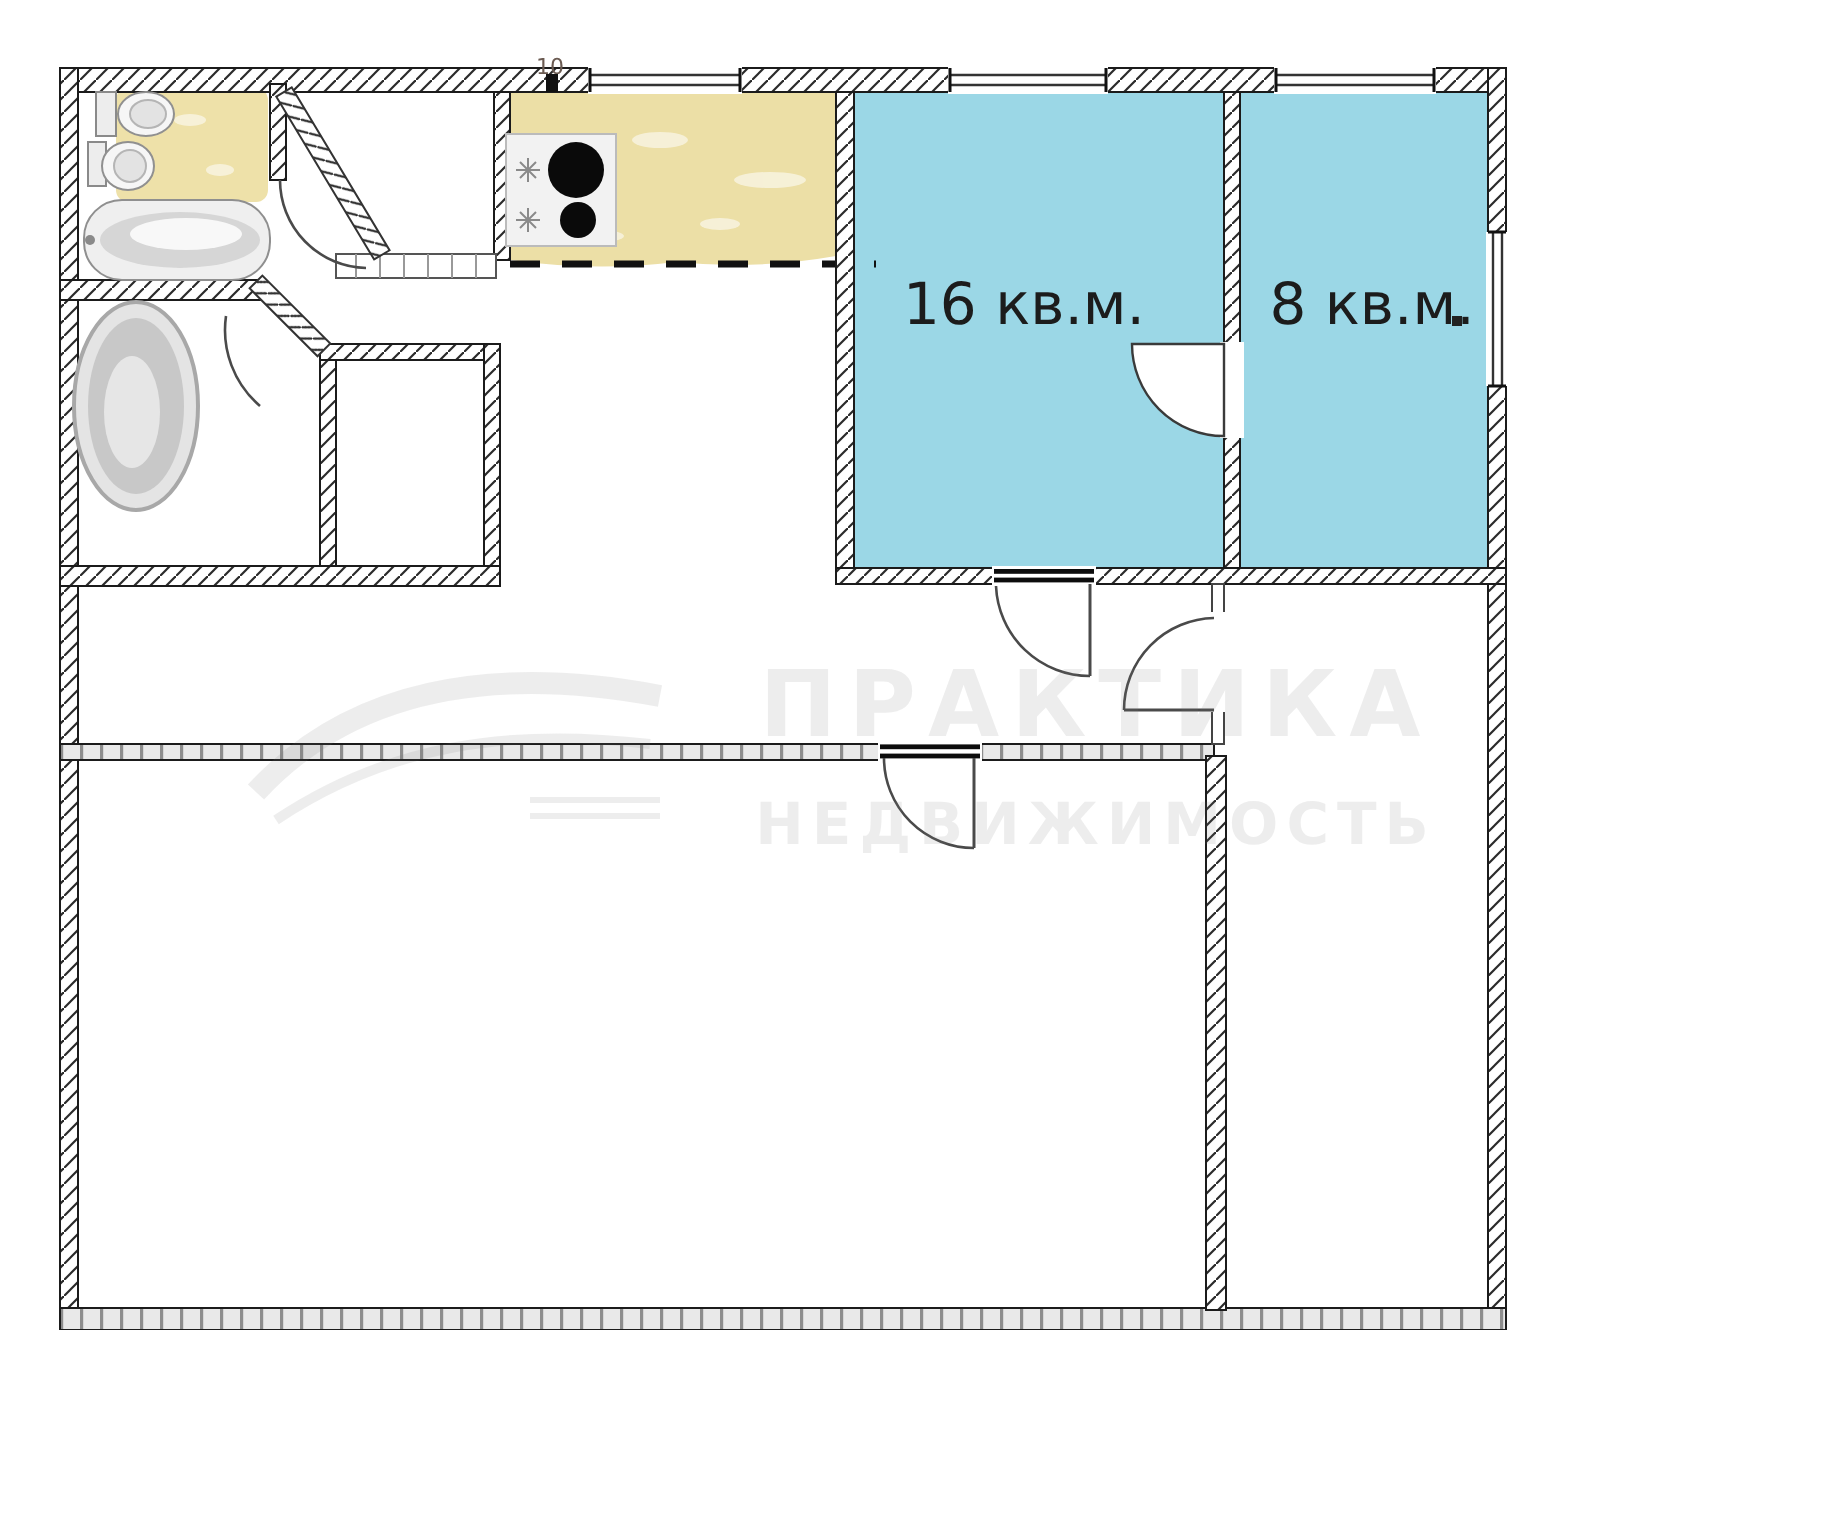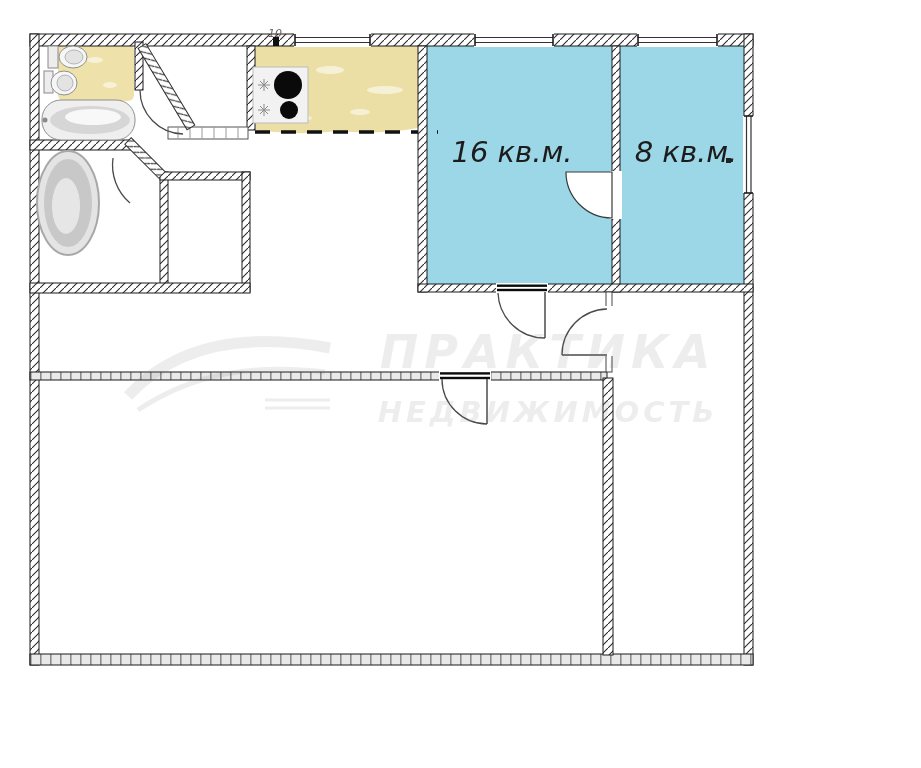--- a/index.html
+++ b/index.html
@@ -1,17 +1,17 @@
 <!DOCTYPE html>
 <html><head>
 <meta charset="utf-8">
 <style>
   html,body{margin:0;padding:0;background:#ffffff;}
-  .page{position:relative;width:921px;height:768px;background:#ffffff;overflow:hidden;
-        font-family:"DejaVu Sans", sans-serif;font-style:italic;}
+  .page{position:relative;width:921px;height:665px;background:#ffffff;overflow:hidden;
+        font-family:"DejaVu Sans", sans-serif;}
   svg text{font-family:"DejaVu Sans", sans-serif;}
   .area-label{font-size:29px;fill:#1c1c1c;}
   .riser-label{font-size:11px;fill:#6b5b52;}
   .wm-big{font-size:46px;font-weight:bold;letter-spacing:6px;}
   .wm-small{font-size:29px;font-weight:bold;letter-spacing:4px;}
 </style>
 </head>
 <body>
 
 <div class="page">

